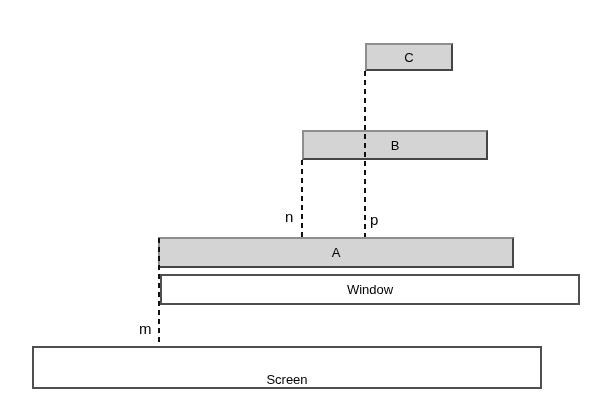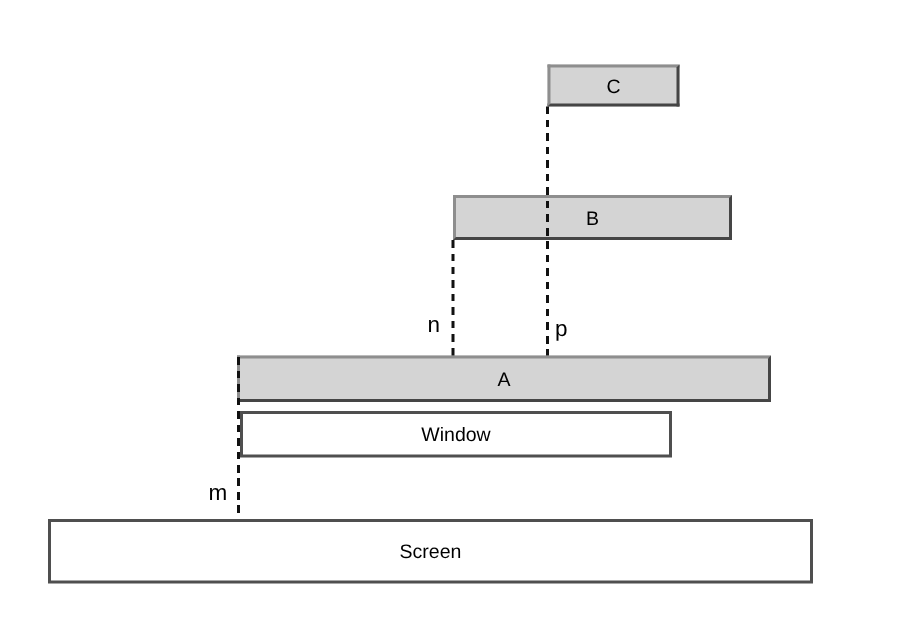--- a/index.html
+++ b/index.html
@@ -48,22 +48,22 @@
     font-size: 15px;
     line-height: 1;
     color: #000;
     z-index: 6;
   }
 
   
   #box-c      { left: 365px; top: 43px;  width: 88px;  height: 28px; }
   #box-b      { left: 302px; top: 130px; width: 186px; height: 30px; }
   #box-a      { left: 158px; top: 237px; width: 356px; height: 31px; }
-  #box-window { left: 160px; top: 274px; width: 288px; height: 31px; }
-  #box-screen { left: 32px;  top: 346px; width: 510px; height: 43px; }
+  #box-window { left: 160px; top: 274px; width: 420px; height: 31px; }
+  #box-screen { left: 32px;  top: 346px; width: 510px; height: 43px; align-items: flex-end; }
 
   #line-p { left: 364px; top: 71px;  height: 166px; }
   #line-n { left: 301px; top: 160px; height: 77px;  }
   #line-m { left: 158px; top: 238px; height: 107px; }
 
   #label-n { left: 285px; top: 209px; }
   #label-p { left: 370px; top: 212px; }
   #label-m { left: 139px; top: 321px; }
 </style>
 </head>

